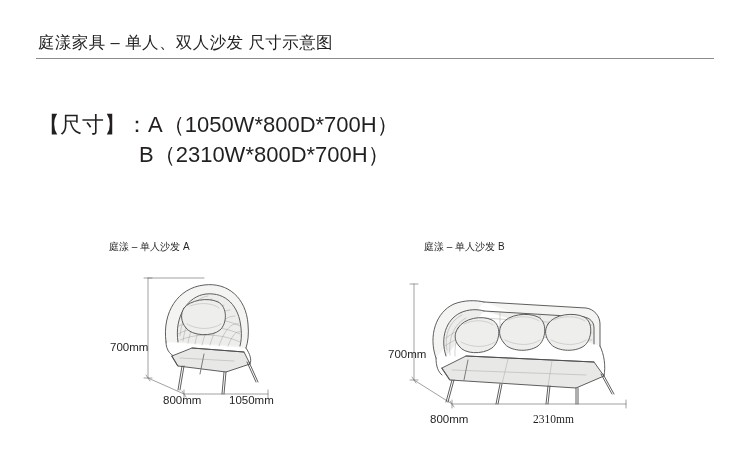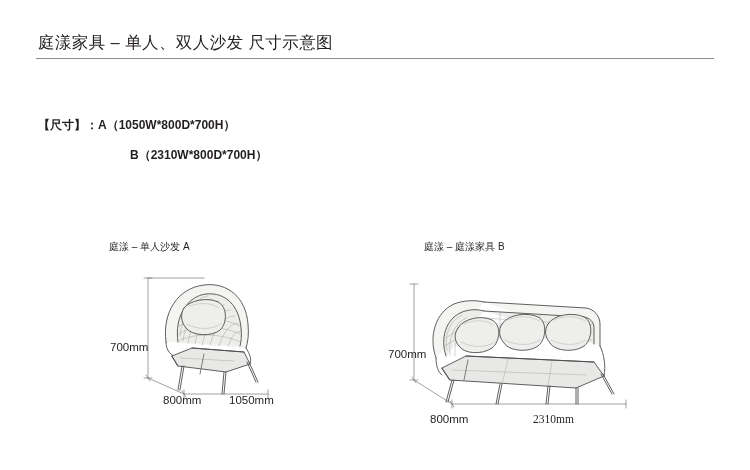--- a/index.html
+++ b/index.html
@@ -37,28 +37,28 @@
     top: 58px;
     width: 678px;
     height: 1px;
     background: #8c8c8c;
   }
   
   .spec {
     position: absolute;
     left: 38px;
     top: 110px;
-    font-size: 12px;
+    font-size: 22px;
     line-height: 30px;
     color: #231f20;
     white-space: nowrap;
-    font-weight: bold;
   }
   .spec .line2 {
     padding-left: 92px;
+    text-align: center;
   }
   
   .caption {
     position: absolute;
     font-size: 10px;
     color: #231f20;
     white-space: nowrap;
   }
   .caption-a { left: 109px; top: 240px; }
   .caption-b { left: 424px; top: 240px; }
@@ -95,21 +95,21 @@
   <div class="spec">
     <div>
       <span>【尺寸】：</span><span>A（1050W*800D*700H）</span>
     </div>
     <div class="line2">
       <span>B（2310W*800D*700H）</span>
     </div>
   </div>
 
   <div class="caption caption-a">庭漾 – 单人沙发 A</div>
-  <div class="caption caption-b">庭漾 – 庭漾家具 B</div>
+  <div class="caption caption-b">庭漾 – 单人沙发 B</div>
 
   <div class="fig fig-a">
     <svg width="200" height="140" viewBox="0 0 200 140" fill="none" stroke="#4d4d4d" stroke-width="0.9" stroke-linejoin="round" stroke-linecap="round">
 
       <g stroke="#7a7a7a" stroke-width="0.7">
 
         <path d="M48 10 L48 110"></path>
         <path d="M44 10 L52 10"></path>
         <path d="M44 110 L52 110"></path>
 

